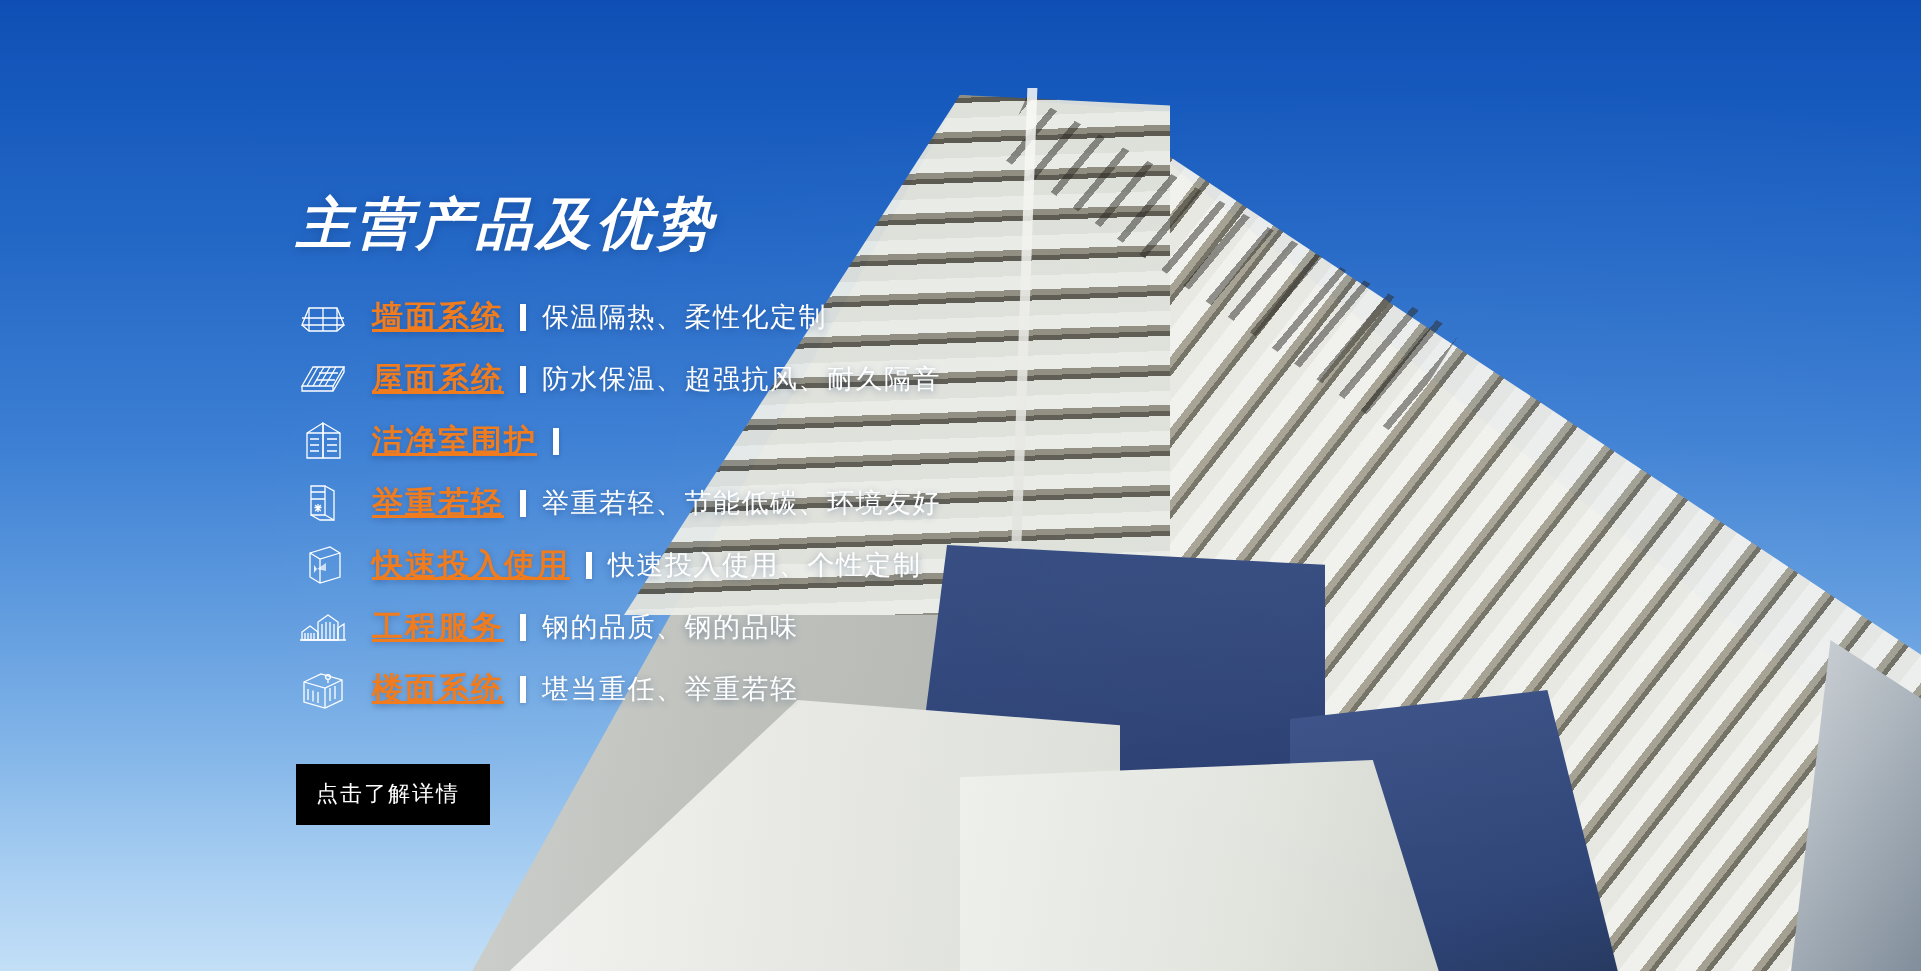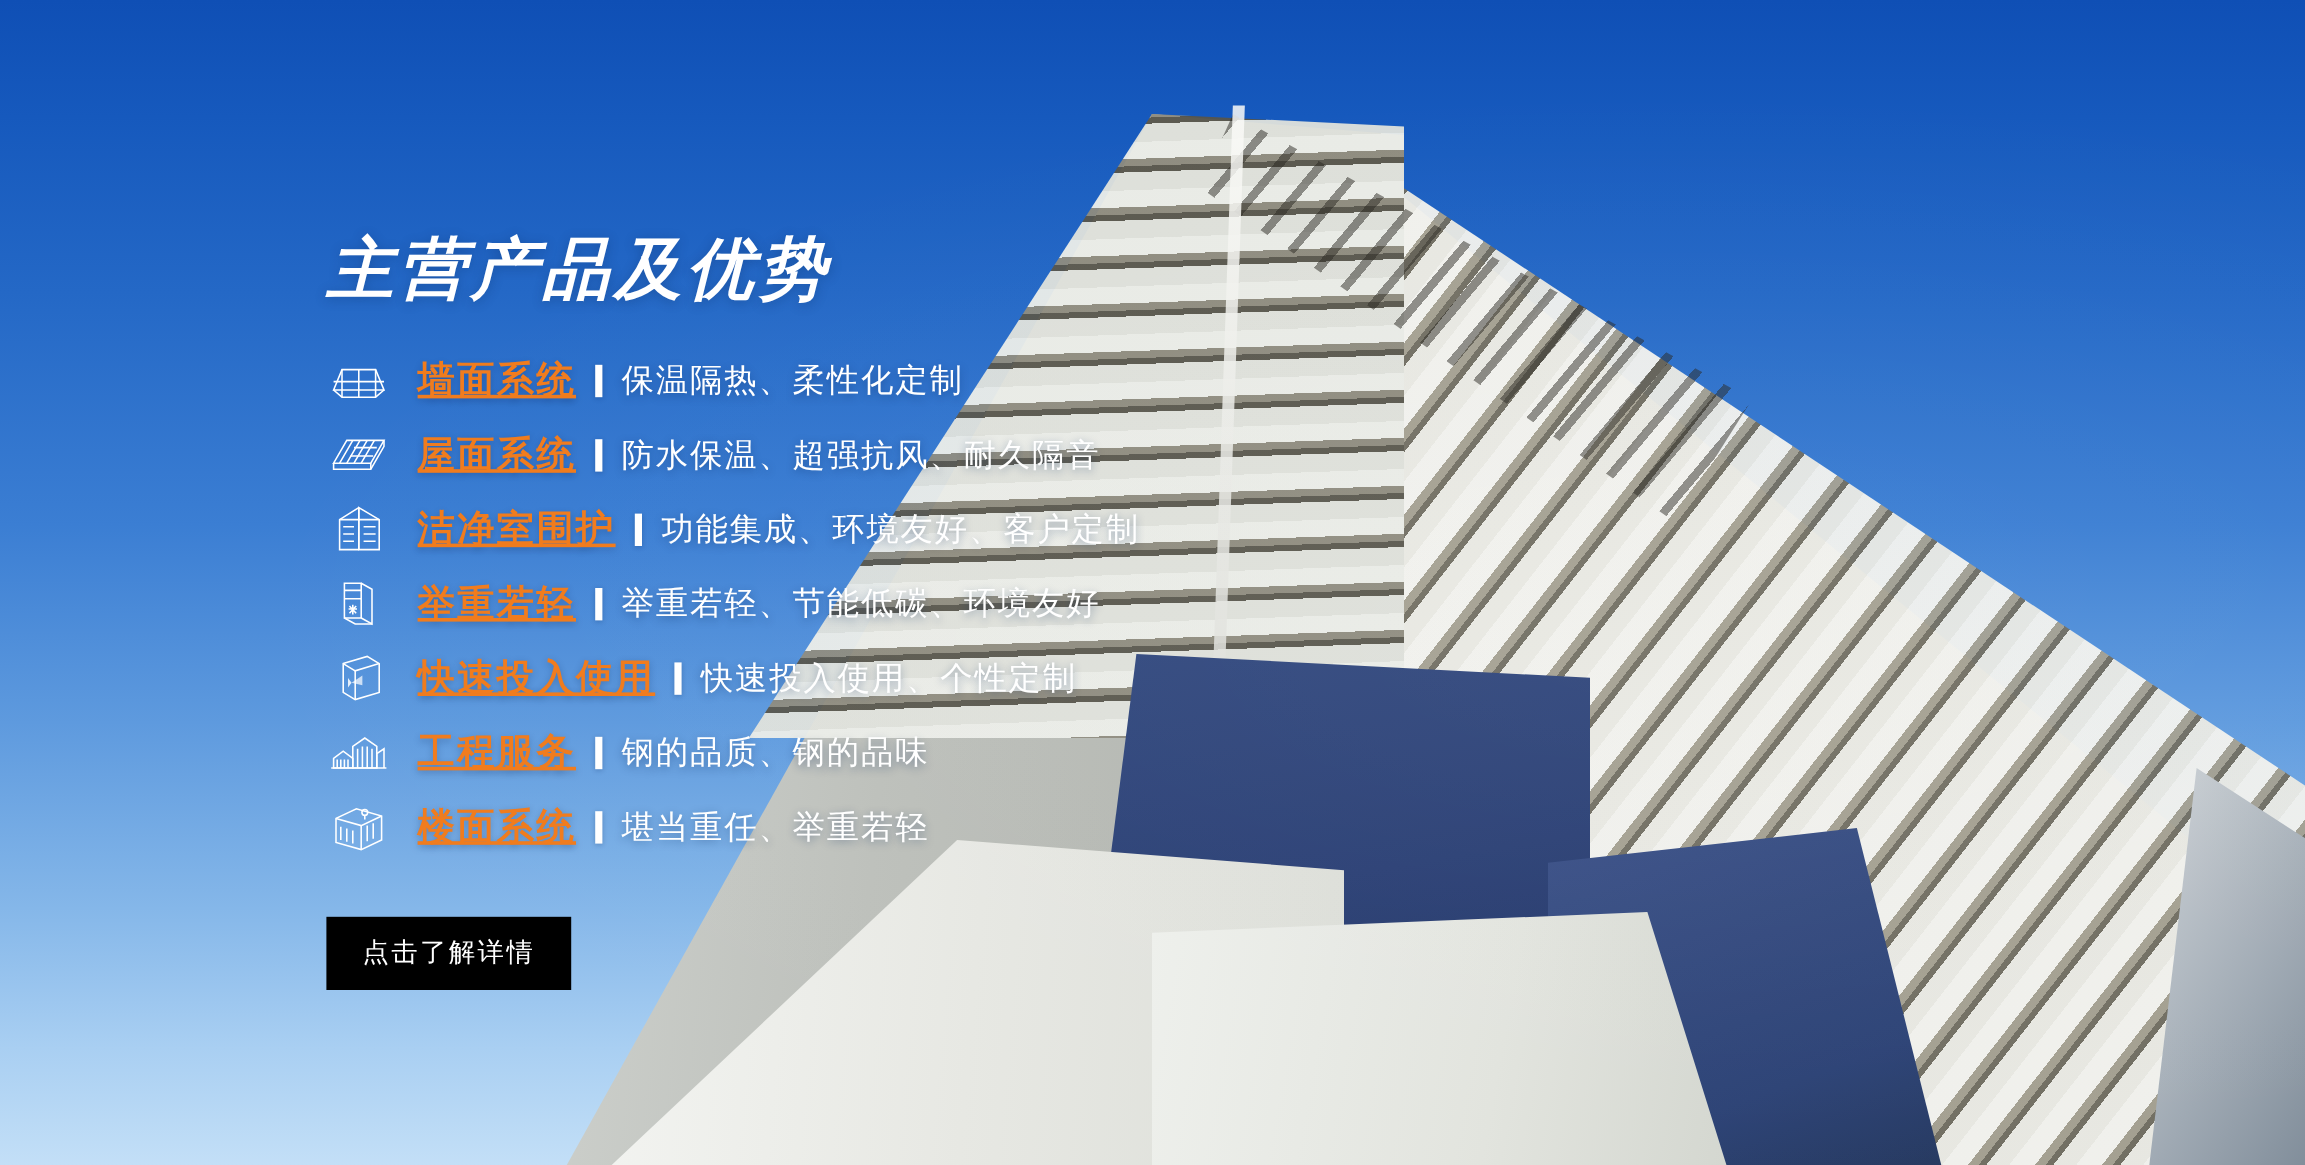--- a/index.html
+++ b/index.html
@@ -124,21 +124,21 @@
     opacity:.85;
   }
   .photo-soft {
     position:absolute; inset:0;
     background:radial-gradient(ellipse at 72% 55%, rgba(255,255,255,.05), rgba(0,0,0,0) 62%);
   }
 
   
   #content {
     position:absolute;
-    left:272px; top:196px;
+    left:296px; top:196px;
     width:1150px;
   }
   #heading {
     font-size:56px;
     font-weight:bold;
     font-style:italic;
     color:#ffffff;
     letter-spacing:4px;
     line-height:1;
     text-shadow:0 2px 10px rgba(10,40,90,.30);
@@ -182,21 +182,21 @@
     text-shadow:0 2px 7px rgba(10,40,90,.40);
   }
 
   #cta {
     margin-top:44px;
     display:inline-block;
     background:#000000;
     color:#ffffff;
     font-size:22px;
     letter-spacing:2px;
-    padding:15px 30px 16px 30px;
+    padding:15px 30px 16px 20px;
     cursor:pointer;
     user-select:none;
     white-space:nowrap;
   }
 </style>
 </head>
 <body>
 
 <div id="stage">
 
@@ -257,21 +257,20 @@
           <path d="M24 3 L41 13 L41 38 L24 38 Z"></path>
           <path d="M24 3 L8 13 L8 38 L24 38"></path>
           <path d="M8 13 L41 13"></path>
           <path d="M24 3 L24 38"></path>
           <path d="M11 19 L20 19 M11 25 L20 25 M11 31 L20 31"></path>
           <path d="M28 19 L38 19 M28 25 L38 25 M28 31 L38 31"></path>
         </svg>
       </span>
       <span class="name">洁净室围护</span>
       <span class="bar"></span>
-      <span class="desc">功能集成、环境友好、客户定制</span>
     </div>
 
     
     <div class="row">
       <span class="ico">
         <svg width="48" height="42" viewBox="0 0 48 42" fill="none" stroke="#ffffff" stroke-width="1.3">
           <path d="M12 4 L26 4 L26 33 L12 33 Z"></path>
           <path d="M26 4 L35 9 L35 38 L26 33"></path>
           <path d="M12 33 L21 38 L35 38"></path>
           <path d="M12 10 L26 10 M12 17 L26 17"></path>

